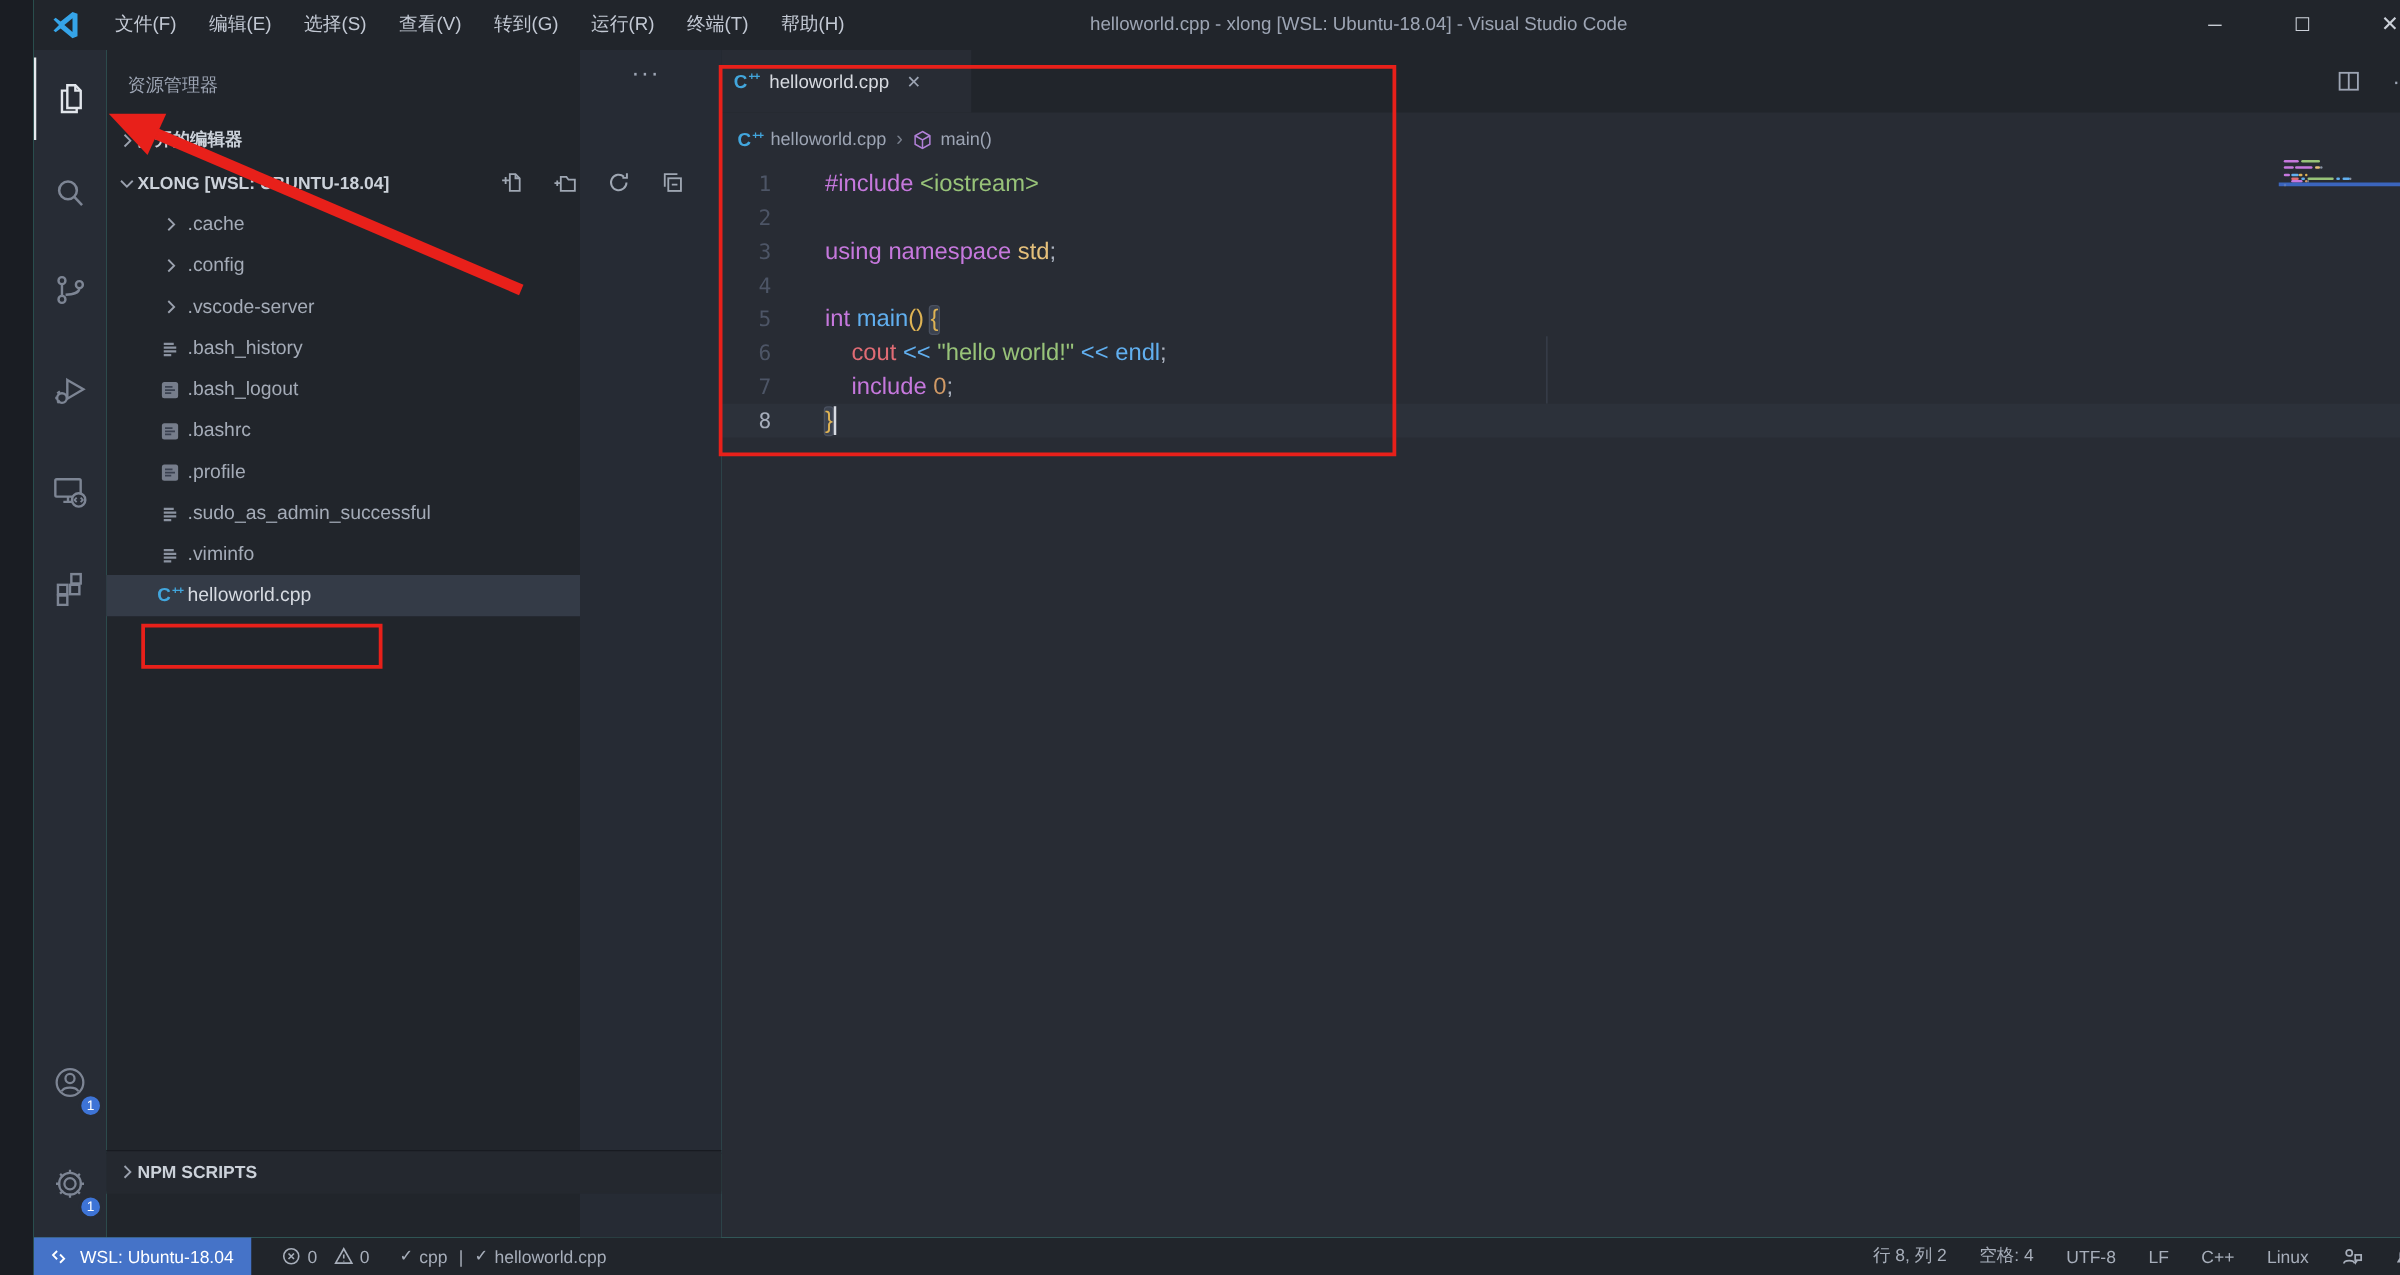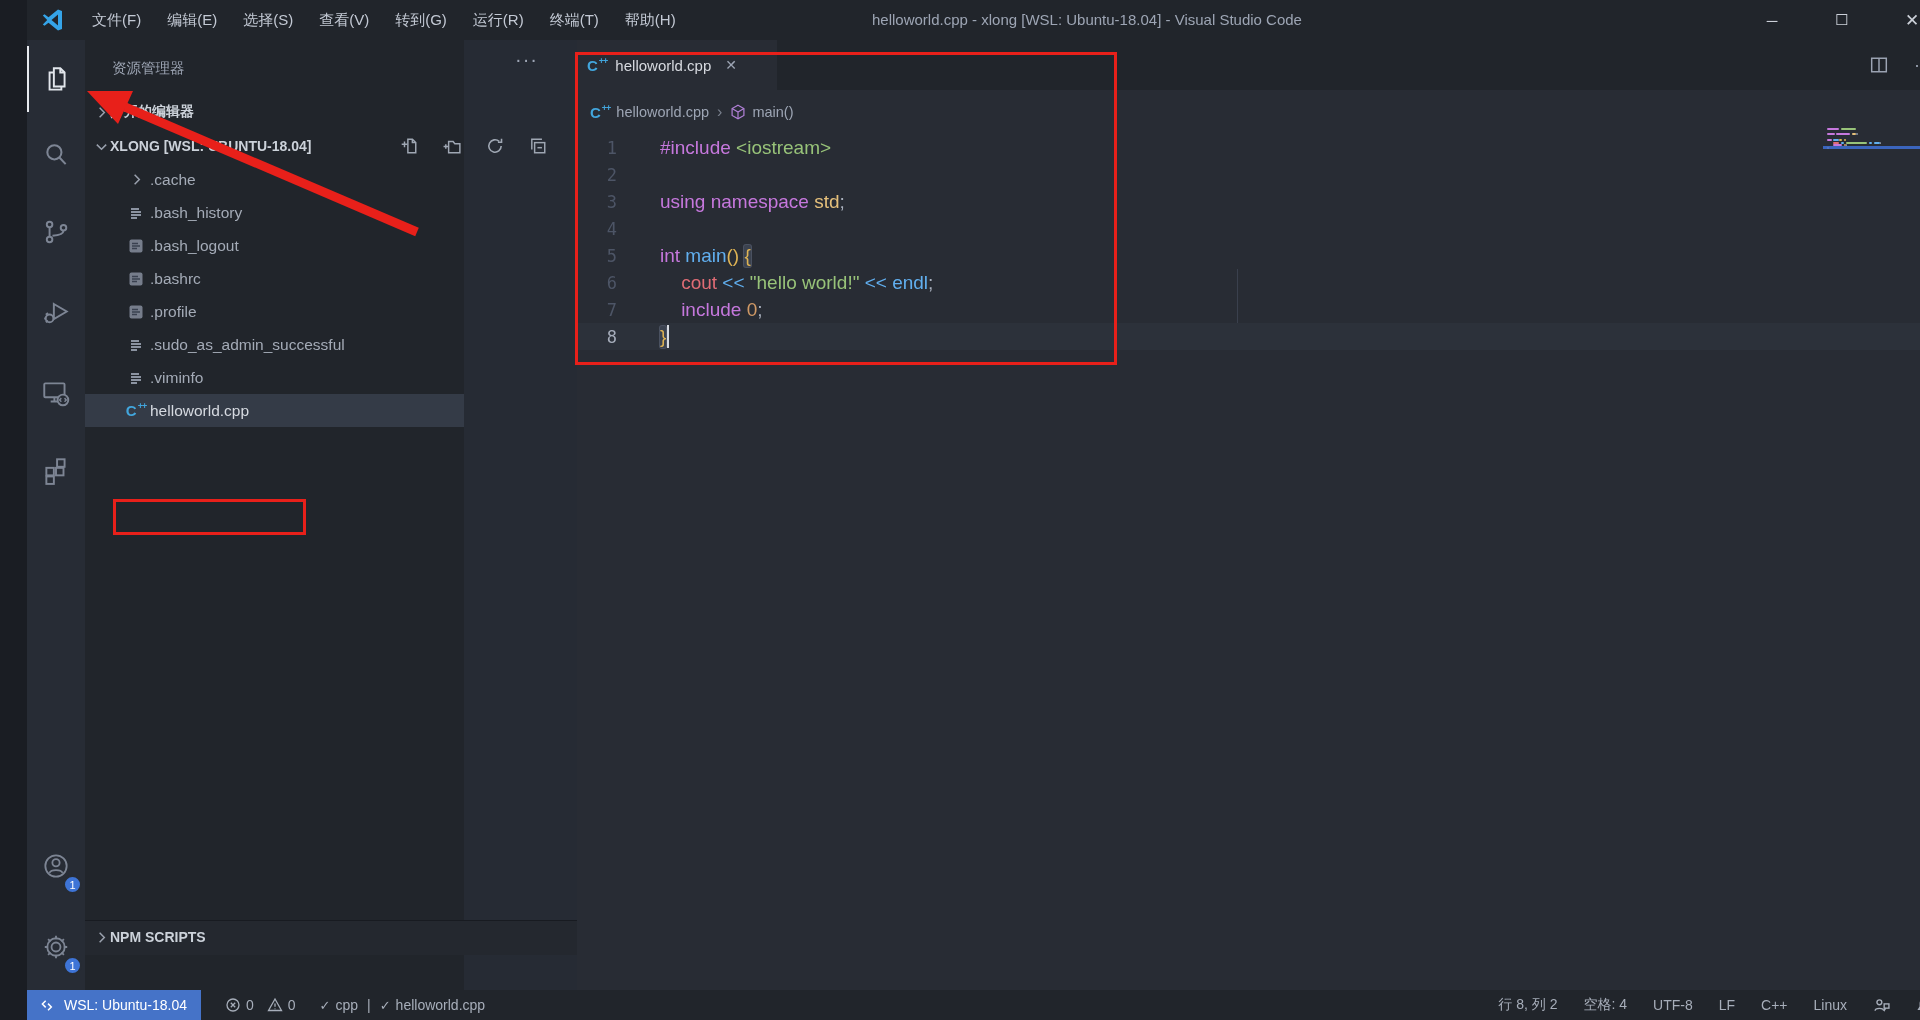--- a/index.html
+++ b/index.html
@@ -18,21 +18,21 @@
   
   .activitybar{position:absolute;left:0;top:40px;width:58px;height:950px;background:#272c35;z-index:4;}
   .ab-item{position:absolute;left:0;width:58px;height:56px;display:flex;align-items:center;justify-content:center;color:#7d8594;}
   .ab-item.active{color:#e2e6ec;}
   .ab-item.active::before{content:"";position:absolute;left:0;top:-6px;width:2px;height:66px;background:#e7eaef;}
   .ab-badge{position:absolute;right:3px;bottom:0px;min-width:19px;height:19px;border-radius:50%;background:#3e74d6;color:#fff;font-size:11px;display:flex;align-items:center;justify-content:center;border:2px solid #272c35;}
 
   
   .sidebar{position:absolute;left:58px;top:40px;width:492px;height:950px;background:#21252b;z-index:3;}
   .sb-strip{position:absolute;left:379px;top:0;width:113px;height:950px;background:#262b34;}
-  .sb-header{position:absolute;left:10px;top:0;width:492px;height:55px;}
+  .sb-header{position:absolute;left:0;top:0;width:492px;height:55px;}
   .sb-title{position:absolute;left:17px;top:19px;font-size:14.5px;color:#9da5b4;}
   .sb-more{position:absolute;left:420px;top:8px;font-size:20px;color:#9da5b4;letter-spacing:1px;}
   .sb-row{position:absolute;left:0;width:492px;height:34px;display:flex;align-items:center;font-size:14px;color:#ccd2da;font-weight:700;}
   .sb-chev{width:18px;margin-left:7px;display:flex;align-items:center;justify-content:center;color:#9aa1ae;}
   .ws-actions{position:absolute;top:0;height:34px;}
   .ws-ic{position:absolute;top:6px;width:22px;height:22px;color:#9fa7b3;display:flex;align-items:center;justify-content:center;}
   .tree{position:absolute;left:0;top:123px;width:379px;}
   .tree-row{height:33px;display:flex;align-items:center;width:379px;color:#a4abb7;font-size:15.5px;text-align:center;}
   .tree-row.selected{background:#343b47;color:#d6dae1;}
   .tree-ind{width:40px;display:flex;justify-content:flex-end;align-items:center;}
@@ -234,20 +234,38 @@
 
     <div class="tree" id="tree">
         <div class="tree-row">
           <span class="tree-ind"></span>
           <span class="tree-icon">
             <svg width="15" height="15" viewBox="0 0 16 16" fill="none" stroke="#9aa1ae" stroke-width="1.6">
               <path d="M6 3l5 5-5 5"></path>
             </svg>
           </span>
           <span class="tree-label">.cache</span>
+        </div>
+        <div class="tree-row">
+          <span class="tree-ind"></span>
+          <span class="tree-icon">
+            <svg width="15" height="15" viewBox="0 0 16 16" fill="none" stroke="#9aa1ae" stroke-width="1.6">
+              <path d="M6 3l5 5-5 5"></path>
+            </svg>
+          </span>
+          <span class="tree-label">.config</span>
+        </div>
+        <div class="tree-row">
+          <span class="tree-ind"></span>
+          <span class="tree-icon">
+            <svg width="15" height="15" viewBox="0 0 16 16" fill="none" stroke="#9aa1ae" stroke-width="1.6">
+              <path d="M6 3l5 5-5 5"></path>
+            </svg>
+          </span>
+          <span class="tree-label">.vscode-server</span>
         </div>
         <div class="tree-row">
           <span class="tree-ind"></span>
           <span class="tree-icon">
             <svg width="16" height="16" viewBox="0 0 16 16" fill="none" stroke="#8b93a1" stroke-width="1.8">
               <path d="M3 4h8M3 7h10M3 10h10M3 13h6"></path>
             </svg>
           </span>
           <span class="tree-label">.bash_history</span>
         </div>

